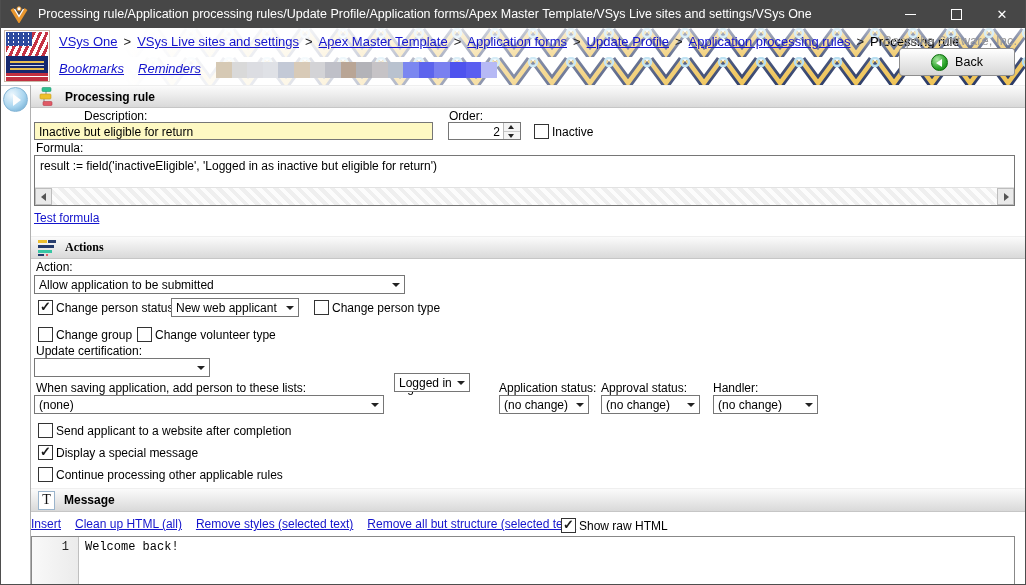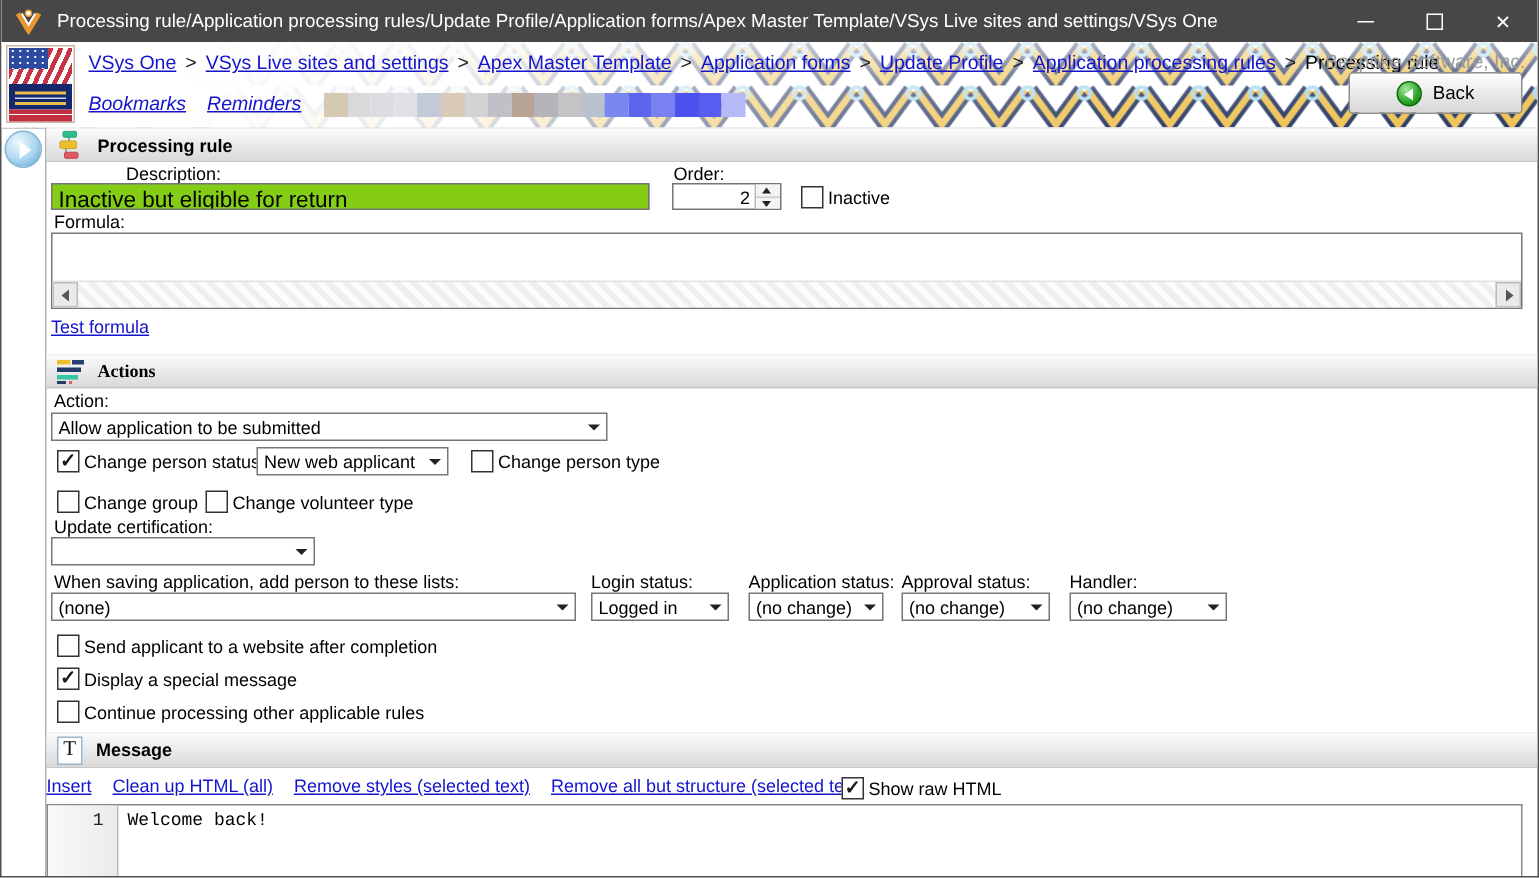--- a/index.html
+++ b/index.html
@@ -61,22 +61,22 @@
       border-top:1px solid #efefef;border-bottom:1px solid #c6c6c6;box-sizing:border-box;
       display:flex;align-items:center;gap:9px;padding-left:7px;}
   .band-title{font-weight:bold;font-size:12px;}
   .t-icon{width:17px;height:19px;background:#fff;border:1px solid #9ab4cc;box-sizing:border-box;text-align:center;
       font-family:"Liberation Serif",serif;font-size:14px;line-height:16px;color:#111;}
 
   .lbl{position:absolute;font-size:12px;white-space:nowrap;}
   .link{color:#1414cc;text-decoration:underline;font-size:12px;cursor:pointer;white-space:nowrap;}
   .abs{position:absolute;}
 
-  .tbox{position:absolute;background:#84cc16;border:1px solid #767676;box-sizing:border-box;
-      font-size:15px;padding:2px 4px;white-space:nowrap;overflow:hidden;}
+  .tbox{position:absolute;background:#fef9c3;border:1px solid #767676;box-sizing:border-box;
+      font-size:12px;padding:2px 4px;white-space:nowrap;overflow:hidden;}
 
   
   .dd{position:absolute;height:19px;background:#fff;border:1px solid #767676;box-sizing:border-box;cursor:default;}
   .dd .val{position:absolute;left:4px;top:2px;right:16px;font-size:12px;white-space:nowrap;overflow:hidden;}
   .dd .arr{position:absolute;right:4px;top:7px;width:0;height:0;
       border-left:4px solid rgba(0,0,0,0);border-right:4px solid rgba(0,0,0,0);border-top:4px solid #222;}
 
   
   .cb{position:absolute;width:13px;height:13px;background:#fff;border:1px solid #333;box-sizing:content-box;cursor:pointer;}
   .cb.checked::after{content:"\2713";position:absolute;left:1px;top:-2px;font-size:13px;font-weight:bold;color:#1a1a1a;}
@@ -236,20 +236,21 @@
       <span class="spin-up"></span>
       <span class="spin-down"></span>
     </span>
   </div>
 
   <span class="cb" style="left:533px;top:124px;"></span>
   <span class="lbl" style="left:551px;top:125px;">Inactive</span>
 
   <span class="lbl" style="left:35px;top:141px;">Formula:</span>
   <div class="formula-box">
+    <span class="formula-text">result := field('inactiveEligible', 'Logged in as inactive but eligible for return')</span>
     <div class="hscroll">
       <span class="hs-btn left"></span>
       <span class="hs-btn right"></span>
     </div>
   </div>
   <span class="link abs" style="left:33px;top:211px;">Test formula</span>
 
   <div class="band" style="top:236px;font-family:Liberation Serif, serif;">
     <svg width="18" height="18" viewBox="0 0 18 18">
       <rect x="0" y="1" width="9" height="3" fill="#edbf2e"></rect>
@@ -291,21 +292,21 @@
   <span class="lbl" style="left:35px;top:381px;">When saving application, add person to these lists:</span>
   <span class="lbl" style="left:393px;top:381px;">Login status:</span>
   <span class="lbl" style="left:498px;top:381px;">Application status:</span>
   <span class="lbl" style="left:600px;top:381px;">Approval status:</span>
   <span class="lbl" style="left:712px;top:381px;">Handler:</span>
 
   <div class="dd" style="left:33px;top:395px;width:350px;">
     <span class="val">(none)</span>
       <span class="arr"></span>
   </div>
-  <div class="dd" style="left:393px;top:395px;width:92px;">
+  <div class="dd" style="left:393px;top:373px;width:76px;">
     <span class="val">Logged in</span>
       <span class="arr"></span>
   </div>
   <div class="dd" style="left:498px;top:395px;width:90px;">
     <span class="val">(no change)</span>
       <span class="arr"></span>
   </div>
   <div class="dd" style="left:600px;top:395px;width:99px;">
     <span class="val">(no change)</span>
       <span class="arr"></span>

